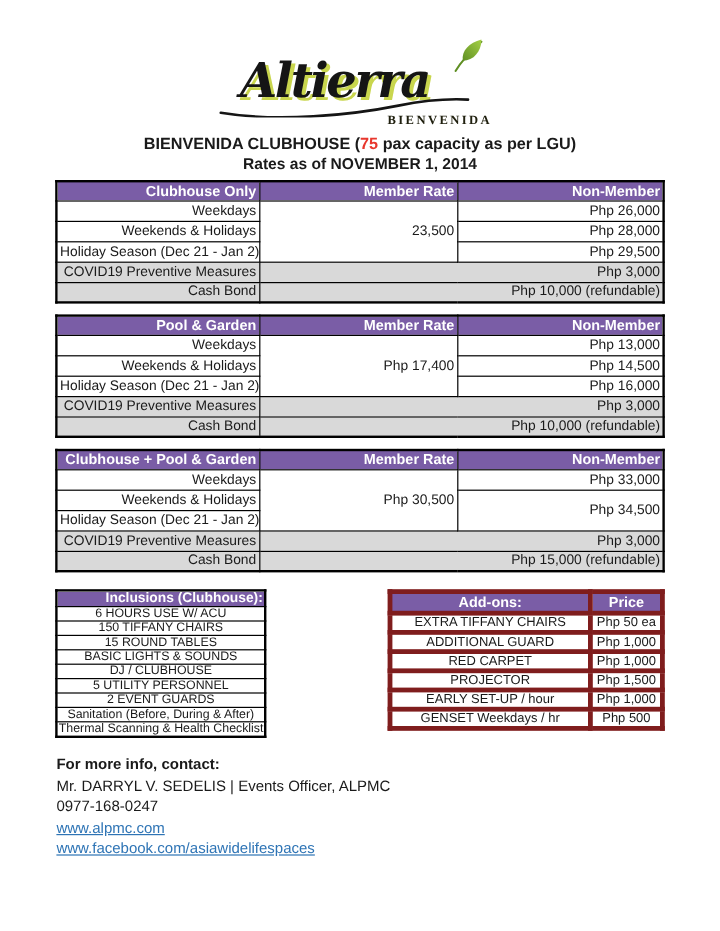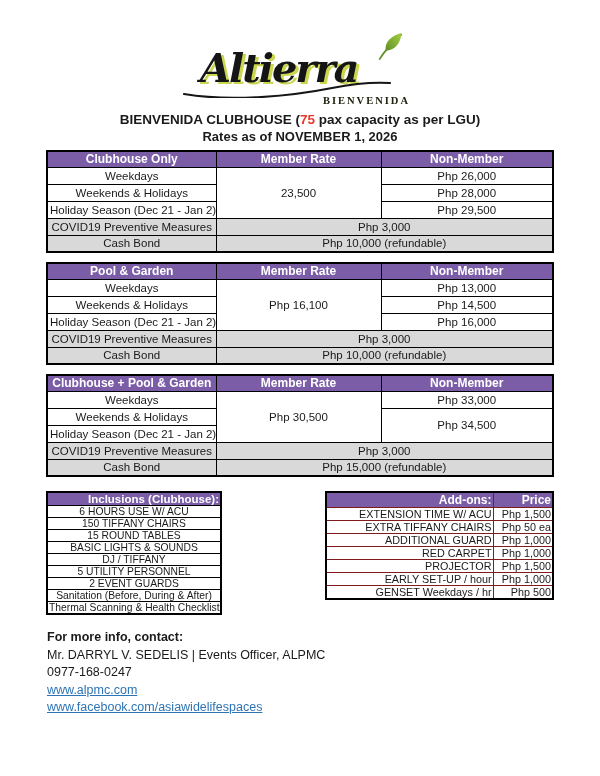--- a/index.html
+++ b/index.html
@@ -37,40 +37,40 @@
   
   .doc-title{margin-top:8px;text-align:center;font-weight:bold;font-size:13.5px;}
   .doc-title .hl{color:var(--highlight-red,#e8372d);}
   .doc-subtitle{margin-top:2px;text-align:center;font-weight:bold;font-size:13px;}
 
   
   table{border-collapse:collapse;}
   .rate-table{width:506px;margin:6px auto 0;border:2px solid #000;table-layout:fixed;}
   .rate-table.gap{margin-top:9px;}
   .rate-table th,.rate-table td{
-    border:1px solid #000;text-align:center;vertical-align:middle;
+    border:1px solid #000;text-align:right;vertical-align:middle;
     padding:0 2px;font-size:11.5px;height:17px;overflow:hidden;white-space:nowrap;
   }
   .rate-table th{
     background:var(--accent-purple,#7a5da6);color:#ffffff;
     font-weight:bold;font-size:12px;height:16px;
   }
   .rate-table td.gray{background:var(--row-gray,#d9d9d9);}
 
   
   .bottom-row{width:508px;margin:14px auto 0;display:flex;justify-content:space-between;align-items:flex-start;}
   .inc-table{width:176px;border:2px solid #000;table-layout:fixed;}
   .inc-table th,.inc-table td{
     border:1px solid #000;text-align:center;vertical-align:middle;
     padding:0 1px;font-size:10.3px;height:12px;white-space:nowrap;overflow:hidden;
   }
   .inc-table th{background:var(--accent-purple,#7a5da6);color:#fff;font-weight:bold;font-size:11.5px;height:13px;text-align:right;}
   .addon-table{width:227px;border:2px solid #000;table-layout:fixed;}
   .addon-table th,.addon-table td{
-    border:1px solid #7f1d1d;text-align:right;vertical-align:middle;
+    border:4px solid #7f1d1d;text-align:center;vertical-align:middle;
     padding:0 1px;font-size:10.8px;height:12.5px;white-space:nowrap;overflow:hidden;
   }
   .addon-table th{background:var(--accent-purple,#7a5da6);color:#fff;font-weight:bold;font-size:12px;height:13px;}
 
   
   .contact{margin:14px 0 0 47px;font-size:12.5px;line-height:17.5px;}
   .contact .heading{font-weight:bold;}
   .contact a{color:var(--link-blue,#2e74b5);text-decoration:underline;cursor:pointer;display:inline-block;}
   .contact .line{display:block;}
 </style>
@@ -93,21 +93,21 @@
       </defs>
       <path d="M6 30 C 12 20 20 12 29 4" stroke="#5f8f23" stroke-width="1.8" fill="none" stroke-linecap="round"></path>
       <path d="M29 2 C 18 5 11 12 12.5 21 C 22 20.5 29 13 29 2 Z" fill="url(#leafgrad)"></path>
     </svg>
     <div class="logo-tagline">BIENVENIDA</div>
   </div>
 
   <div class="doc-title">
     <span>BIENVENIDA CLUBHOUSE (</span><span class="hl">75</span><span> pax capacity as per LGU)</span>
   </div>
-  <div class="doc-subtitle">Rates as of NOVEMBER 1, 2026</div>
+  <div class="doc-subtitle">Rates as of NOVEMBER 1, 2014</div>
 
   <table class="rate-table">
     <colgroup>
         <col style="width:169px">
         <col style="width:165px">
         <col style="width:172px">
       </colgroup>
     <tbody>
         <tr>
       <th>Clubhouse Only</th>
@@ -145,21 +145,21 @@
         <col style="width:172px">
       </colgroup>
     <tbody>
         <tr>
       <th>Pool &amp; Garden</th>
       <th>Member Rate</th>
       <th>Non-Member</th>
     </tr>
     <tr>
       <td>Weekdays</td>
-      <td rowspan="3">Php 16,100</td>
+      <td rowspan="3">Php 17,400</td>
       <td>Php 13,000</td>
     </tr>
     <tr>
       <td>Weekends &amp; Holidays</td>
       <td>Php 14,500</td>
     </tr>
     <tr>
       <td>Holiday Season (Dec 21 - Jan 2)</td>
       <td>Php 16,000</td>
     </tr>
@@ -222,21 +222,21 @@
       <tr>
             <td>150 TIFFANY CHAIRS</td>
           </tr>
       <tr>
             <td>15 ROUND TABLES</td>
           </tr>
       <tr>
             <td>BASIC LIGHTS &amp; SOUNDS</td>
           </tr>
       <tr>
-            <td>DJ / TIFFANY</td>
+            <td>DJ / CLUBHOUSE</td>
           </tr>
       <tr>
             <td>5 UTILITY PERSONNEL</td>
           </tr>
       <tr>
             <td>2 EVENT GUARDS</td>
           </tr>
       <tr>
             <td>Sanitation (Before, During &amp; After)</td>
           </tr>
@@ -250,24 +250,20 @@
       <colgroup>
           <col style="width:167px">
           <col style="width:60px">
         </colgroup>
       <tbody>
           <tr>
         <th>Add-ons:</th>
         <th>Price</th>
       </tr>
       <tr>
-        <td>EXTENSION TIME W/ ACU</td>
-        <td>Php 1,500</td>
-      </tr>
-      <tr>
         <td>EXTRA TIFFANY CHAIRS</td>
         <td>Php 50 ea</td>
       </tr>
       <tr>
         <td>ADDITIONAL GUARD</td>
         <td>Php 1,000</td>
       </tr>
       <tr>
         <td>RED CARPET</td>
         <td>Php 1,000</td>

